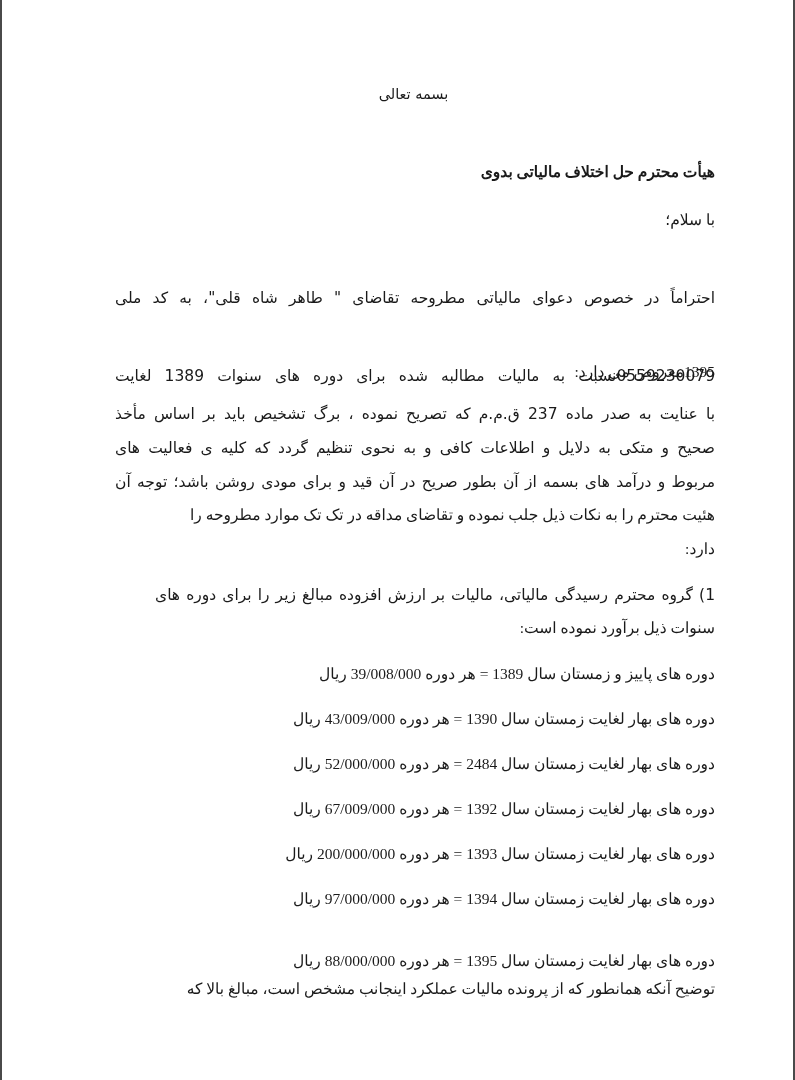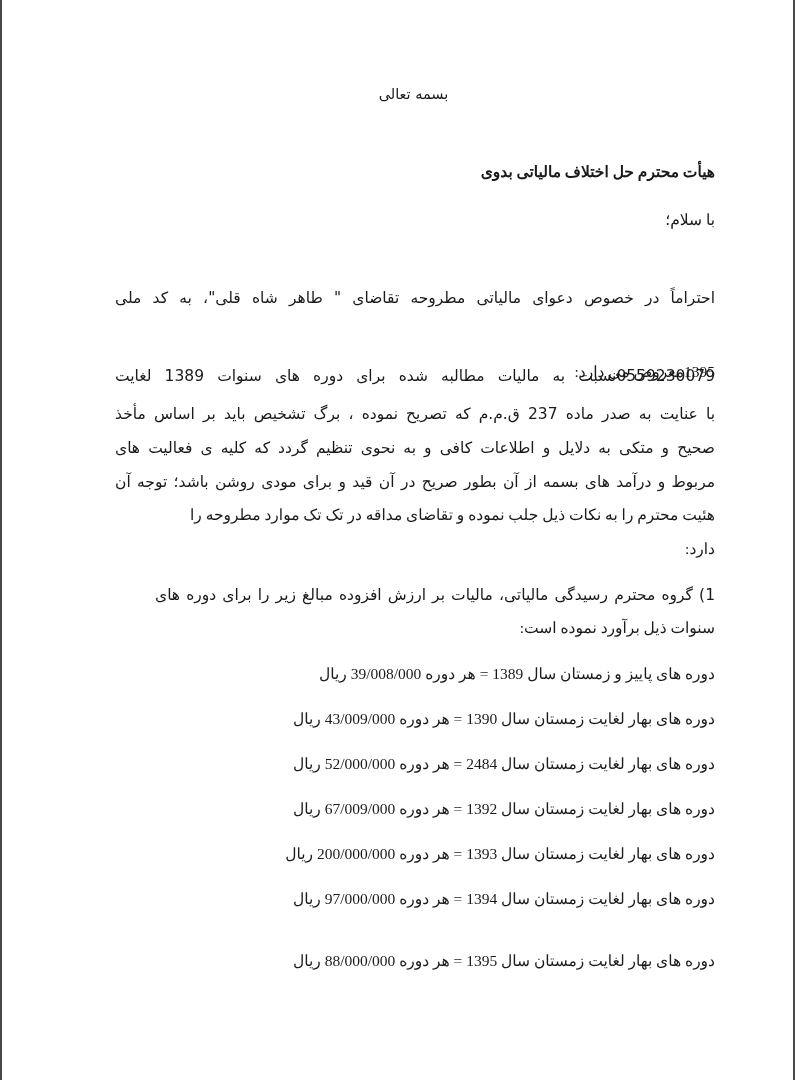--- a/index.html
+++ b/index.html
@@ -104,14 +104,15 @@
   <div>
     <div class="line" style="top:664px;">دوره های پاییز و زمستان سال 1389 = هر دوره 39/008/000 ریال</div>
     <div class="line" style="top:709px;">دوره های بهار لغایت زمستان سال 1390 = هر دوره 43/009/000 ریال</div>
     <div class="line" style="top:754px;">دوره های بهار لغایت زمستان سال 2484 = هر دوره 52/000/000 ریال</div>
     <div class="line" style="top:799px;">دوره های بهار لغایت زمستان سال 1392 = هر دوره 67/009/000 ریال</div>
     <div class="line" style="top:844px;">دوره های بهار لغایت زمستان سال 1393 = هر دوره 200/000/000 ریال</div>
     <div class="line" style="top:889px;">دوره های بهار لغایت زمستان سال 1394 = هر دوره 97/000/000 ریال</div>
     <div class="line" style="top:934px;margin-top:17px;">دوره های بهار لغایت زمستان سال 1395 = هر دوره 88/000/000 ریال</div>
   </div>
 
+  <div class="line" style="top:979px;">توضیح آنکه همانطور که از پرونده مالیات عملکرد اینجانب مشخص است، مبالغ بالا که</div>
 
 </div>
 
 </body></html>

